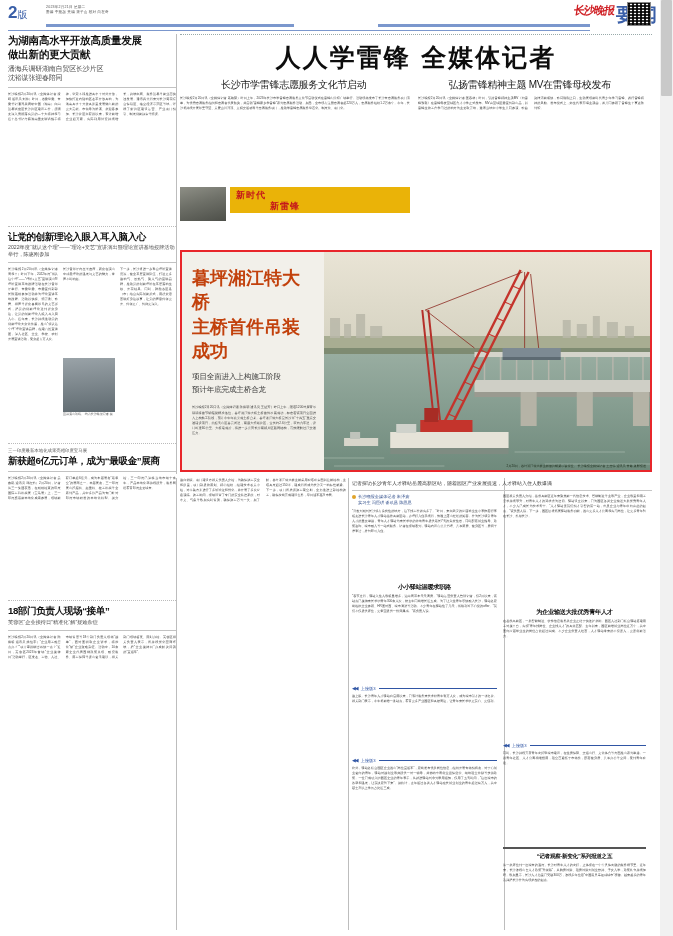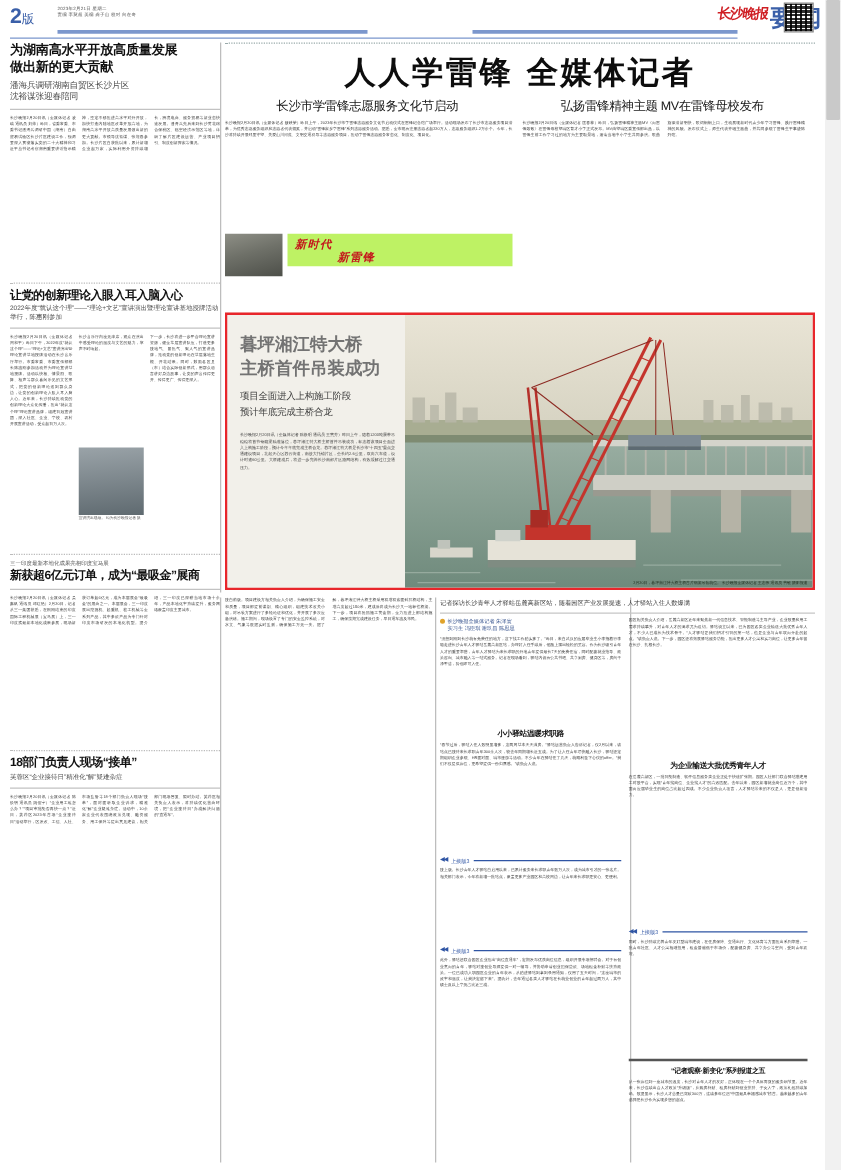--- a/index.html
+++ b/index.html
@@ -61,29 +61,29 @@
 
   
   .band{position:absolute;left:172px;top:0;width:472px;}
   .band-rule{height:0;border-top:1px dotted #9aa;}
   .big-title{text-align:center;font-size:25px;font-weight:700;letter-spacing:2px;color:#0d0d0d;
              font-family:"DejaVu Sans","Liberation Sans",sans-serif;margin:6px 0 4px;}
   .subrow{display:flex;justify-content:space-around;align-items:center;}
   .sub-h{font-size:10px;font-weight:400;color:#161616;letter-spacing:-.3px;}
 
   
-  .leifeng-art{position:relative;height:26px;background:#bef264;font-style:italic;}
+  .leifeng-art{position:relative;height:26px;background:#eab308;}
   .lf-txt{position:absolute;left:6px;top:4px;font-size:9px;color:#c4161c;font-weight:700;letter-spacing:1px;
           font-family:"DejaVu Serif","Liberation Serif",serif;}
 
   
   .feature{position:absolute;left:172px;top:216px;width:472px;height:222px;
            border:2.5px solid #e8262b;background:#f4f2ec;box-sizing:border-box;}
   .feat-left{position:absolute;left:0;top:0;width:142px;height:100%;padding:14px 8px 0 10px;box-sizing:border-box;background:#f2f0ea;}
-  .feat-h{font-size:14px;font-weight:700;line-height:1.36;letter-spacing:0px;color:#737373;}
+  .feat-h{font-size:18px;font-weight:700;line-height:1.36;letter-spacing:0px;color:#c2410c;}
   .feat-sub{font-size:7.6px;line-height:1.55;color:#3d3d3d;margin-top:7px;letter-spacing:-.2px;}
   .feat-body{font-size:3.2px;line-height:1.62;color:#444;margin-top:10px;text-align:justify;word-break:break-all;}
   .feat-photo{position:absolute;left:142px;top:0;right:0;bottom:0;overflow:hidden;
     background:
       linear-gradient(180deg,#e7e2d3 0%,#ded8c6 30%,#cfd3c4 48%,#9fb0a4 56%,#8ea597 72%,#7b9488 100%);}
   .f-cap{position:absolute;right:4px;bottom:2px;font-size:3.1px;color:#20301f;text-align:right;line-height:1.35;max-width:210px;}
 
   
   .mid{position:absolute;left:172px;top:444px;width:166px;}
   .midb{position:absolute;left:344px;top:444px;width:300px;}

